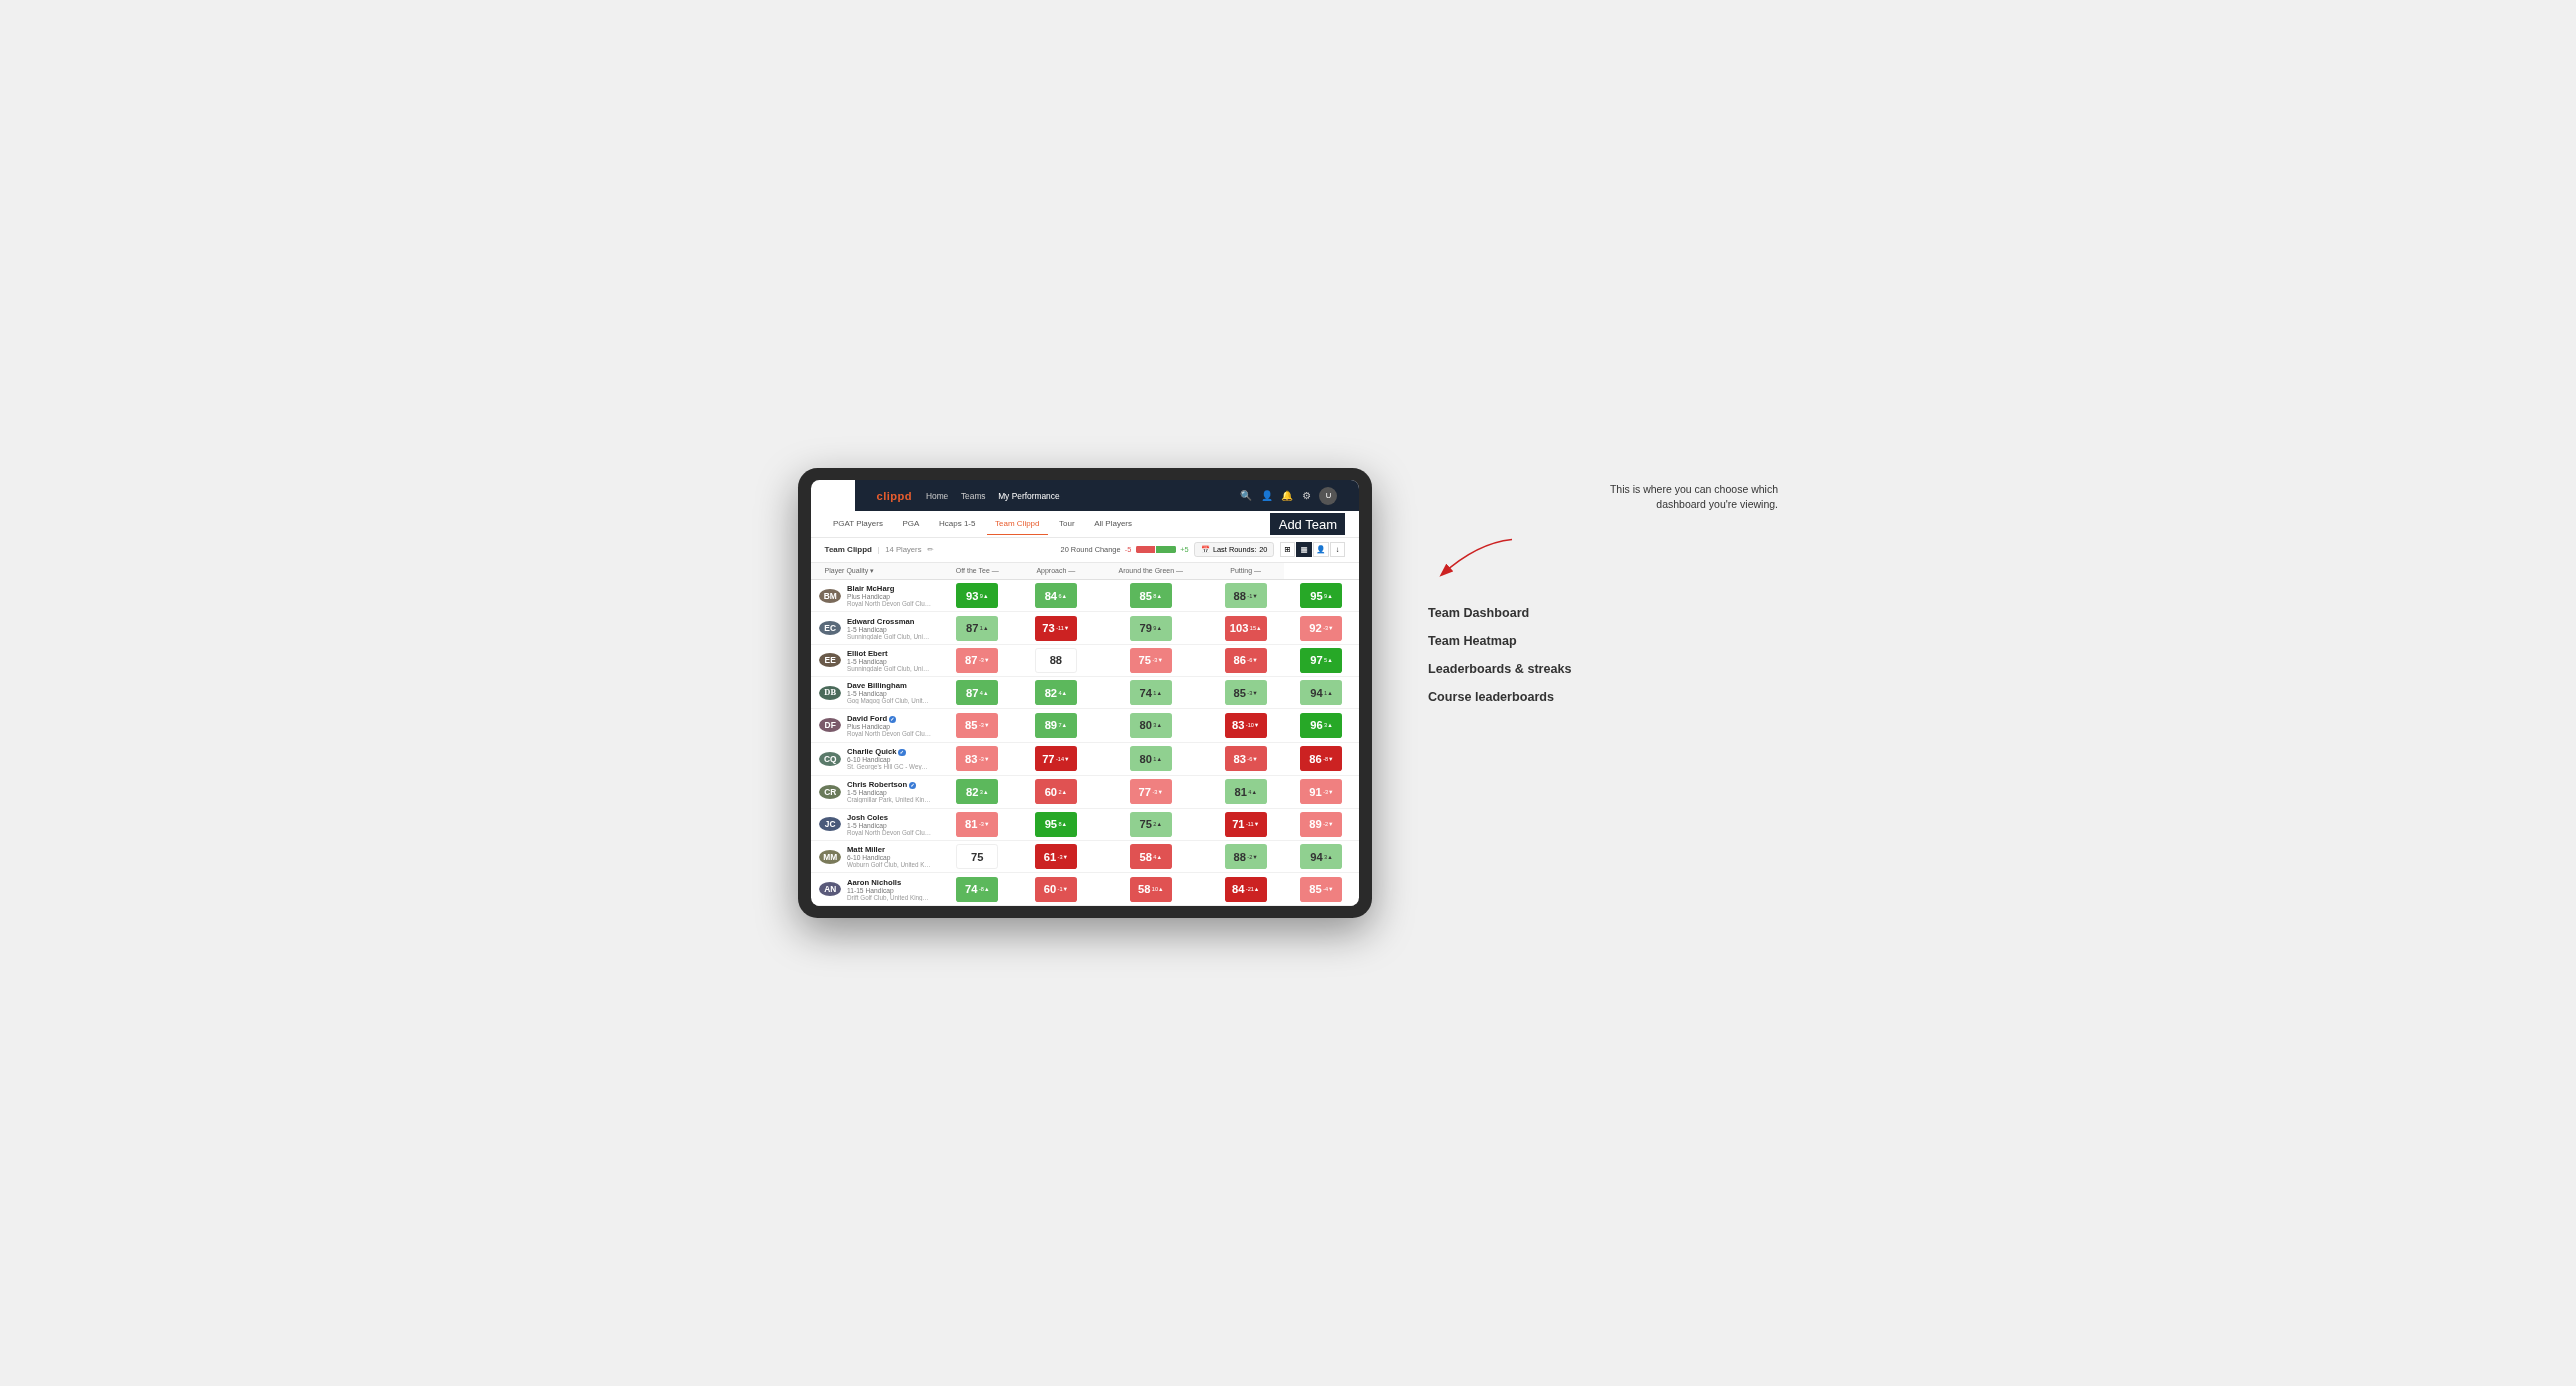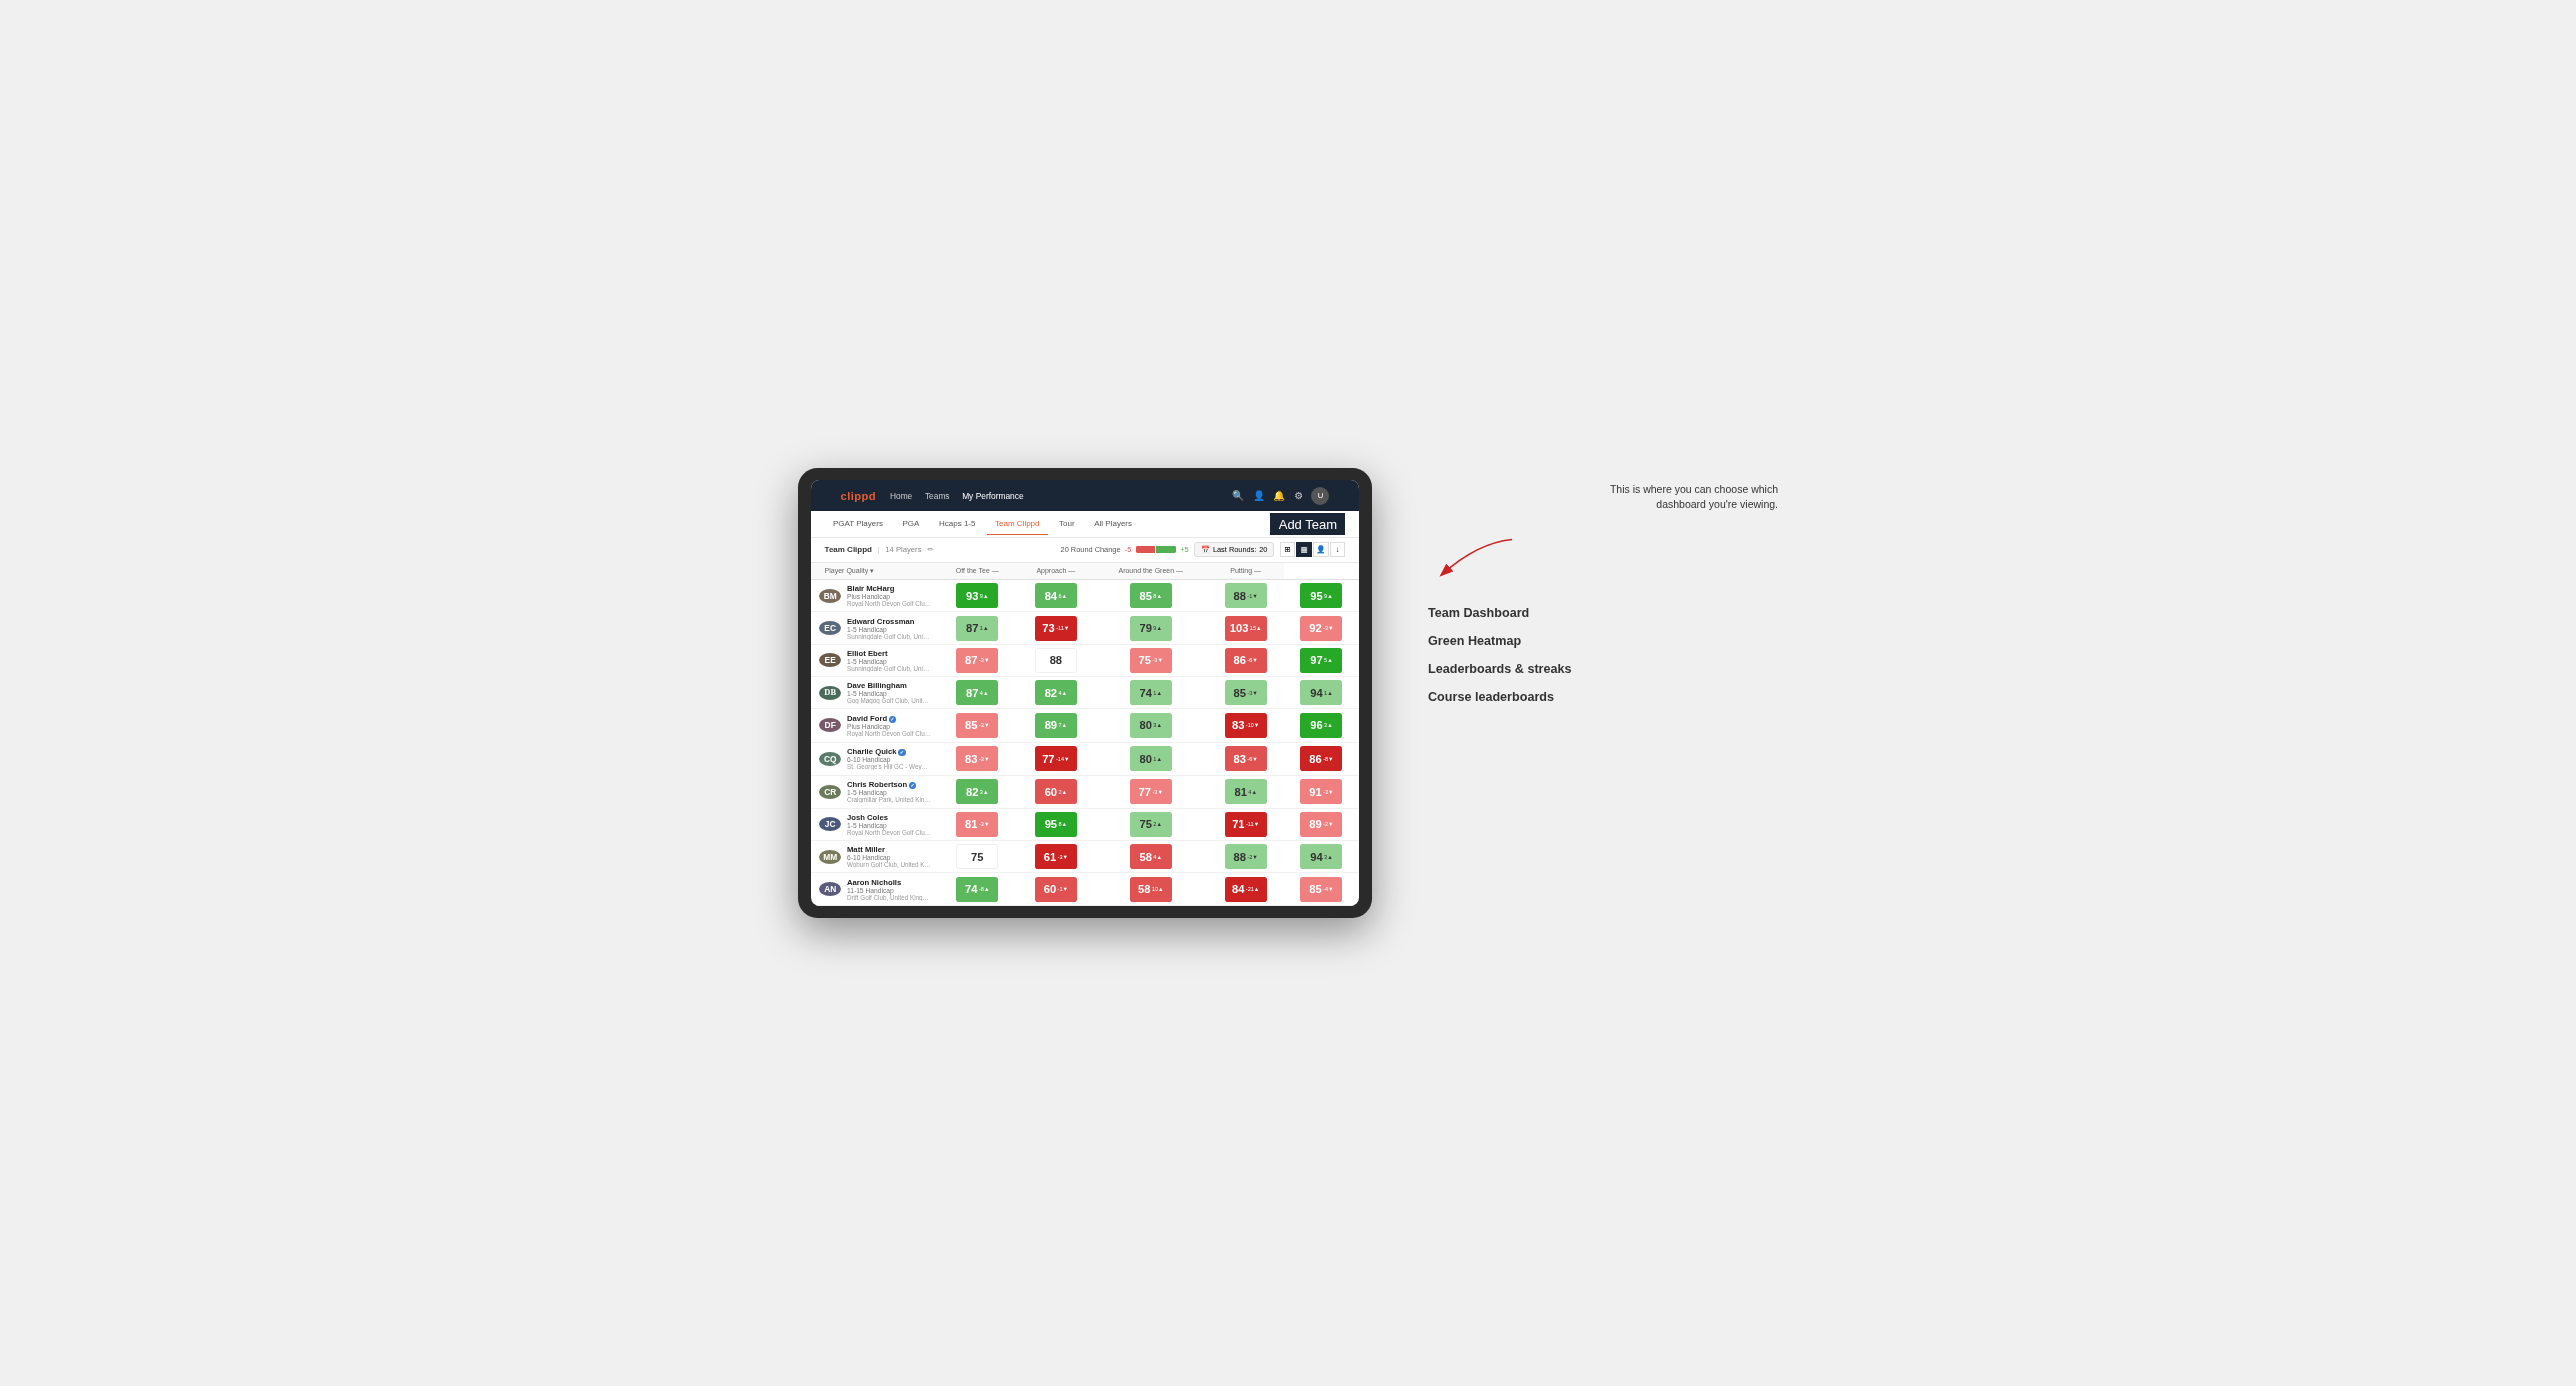--- a/index.html
+++ b/index.html
@@ -36,23 +36,24 @@
       border-radius: 8.4px;
       overflow: hidden;
       width: 100%;
     }
 
     
     .navbar {
       background: #1a2535;
       display: flex;
       align-items: center;
-      padding: 0 30px;
+      padding: 0 22px;
       height: 31px;
       gap: 14px;
+      margin-left: 44px;
     }
 
     .logo {
       color: #e85d2e;
       font-weight: 800;
       font-size: 11.2px;
       letter-spacing: 0.4px;
     }
 
     .nav-links {
@@ -804,20 +805,20 @@
         <path d="M 130 5 Q 80 10 30 55" stroke="#cc2222" stroke-width="2.5" fill="none" marker-end="url(#arrowhead)"></path>
         <defs>
           <marker id="arrowhead" markerWidth="8" markerHeight="6" refX="6" refY="3" orient="auto">
             <polygon points="0 0, 8 3, 0 6" fill="#cc2222"></polygon>
           </marker>
         </defs>
       </svg>
     </div>
     <div class="dashboard-options">
       <div class="dashboard-option">Team Dashboard</div>
-      <div class="dashboard-option">Green Heatmap</div>
+      <div class="dashboard-option">Team Heatmap</div>
       <div class="dashboard-option">Leaderboards &amp; streaks</div>
       <div class="dashboard-option">Course leaderboards</div>
     </div>
   </div>
 
 </div>
 
 
 </body></html>

